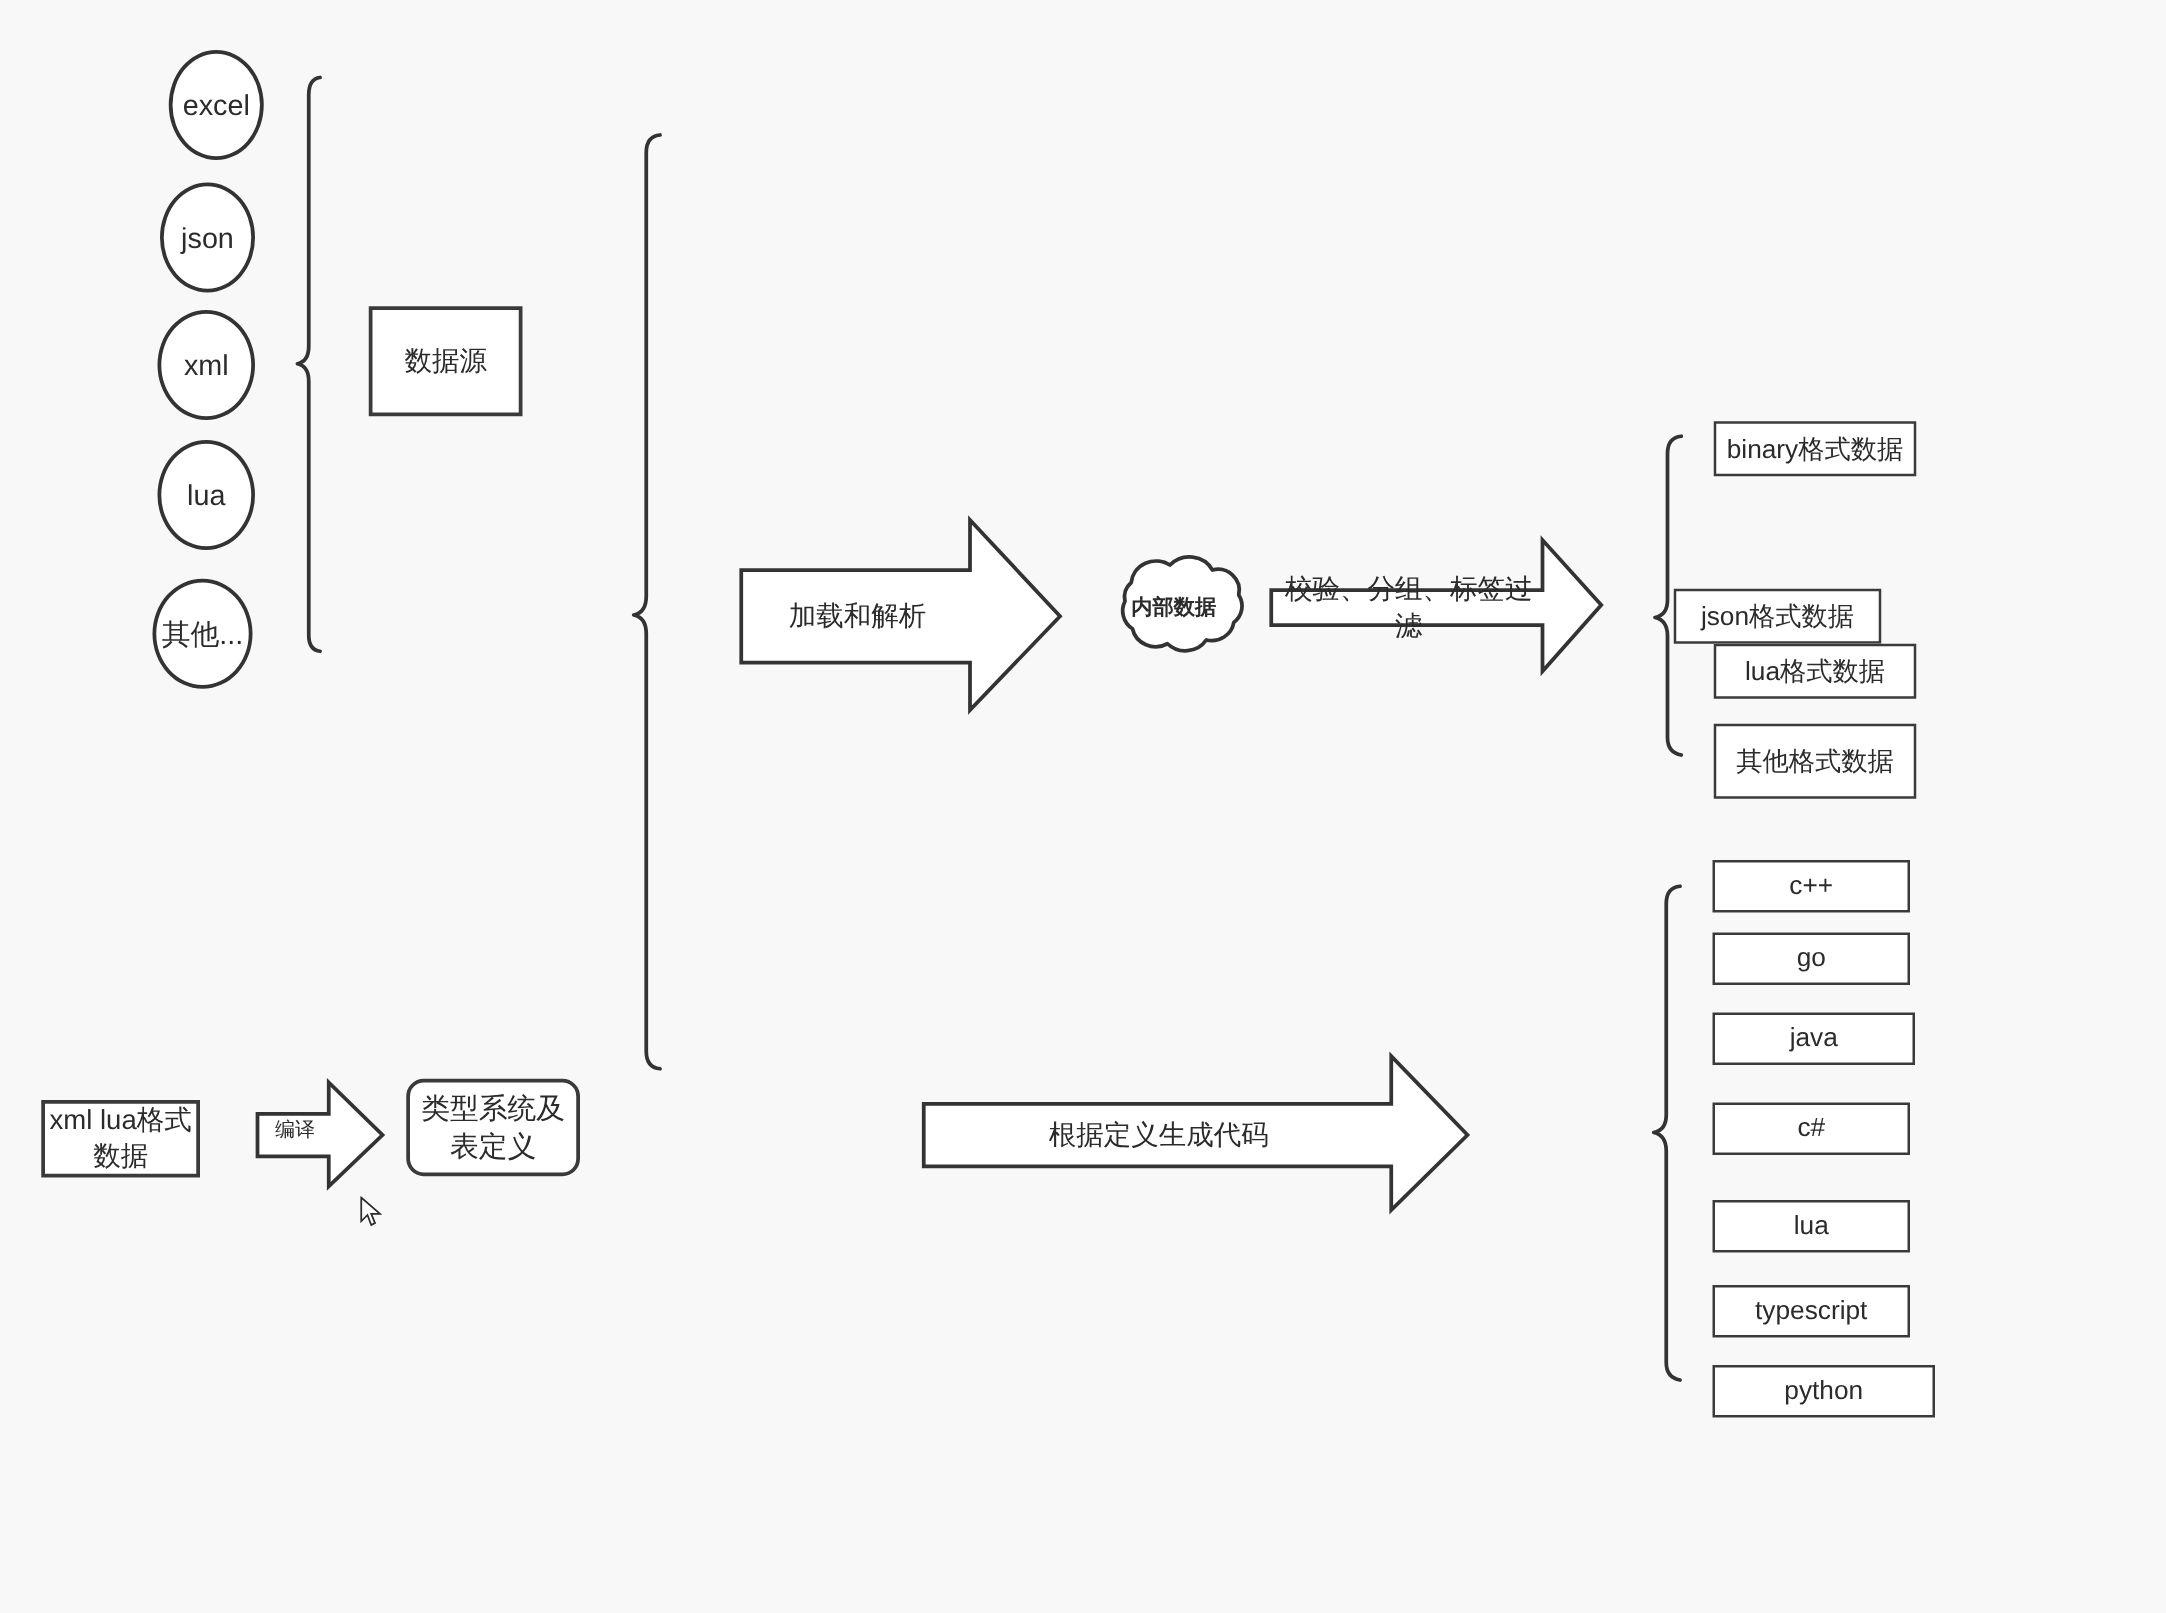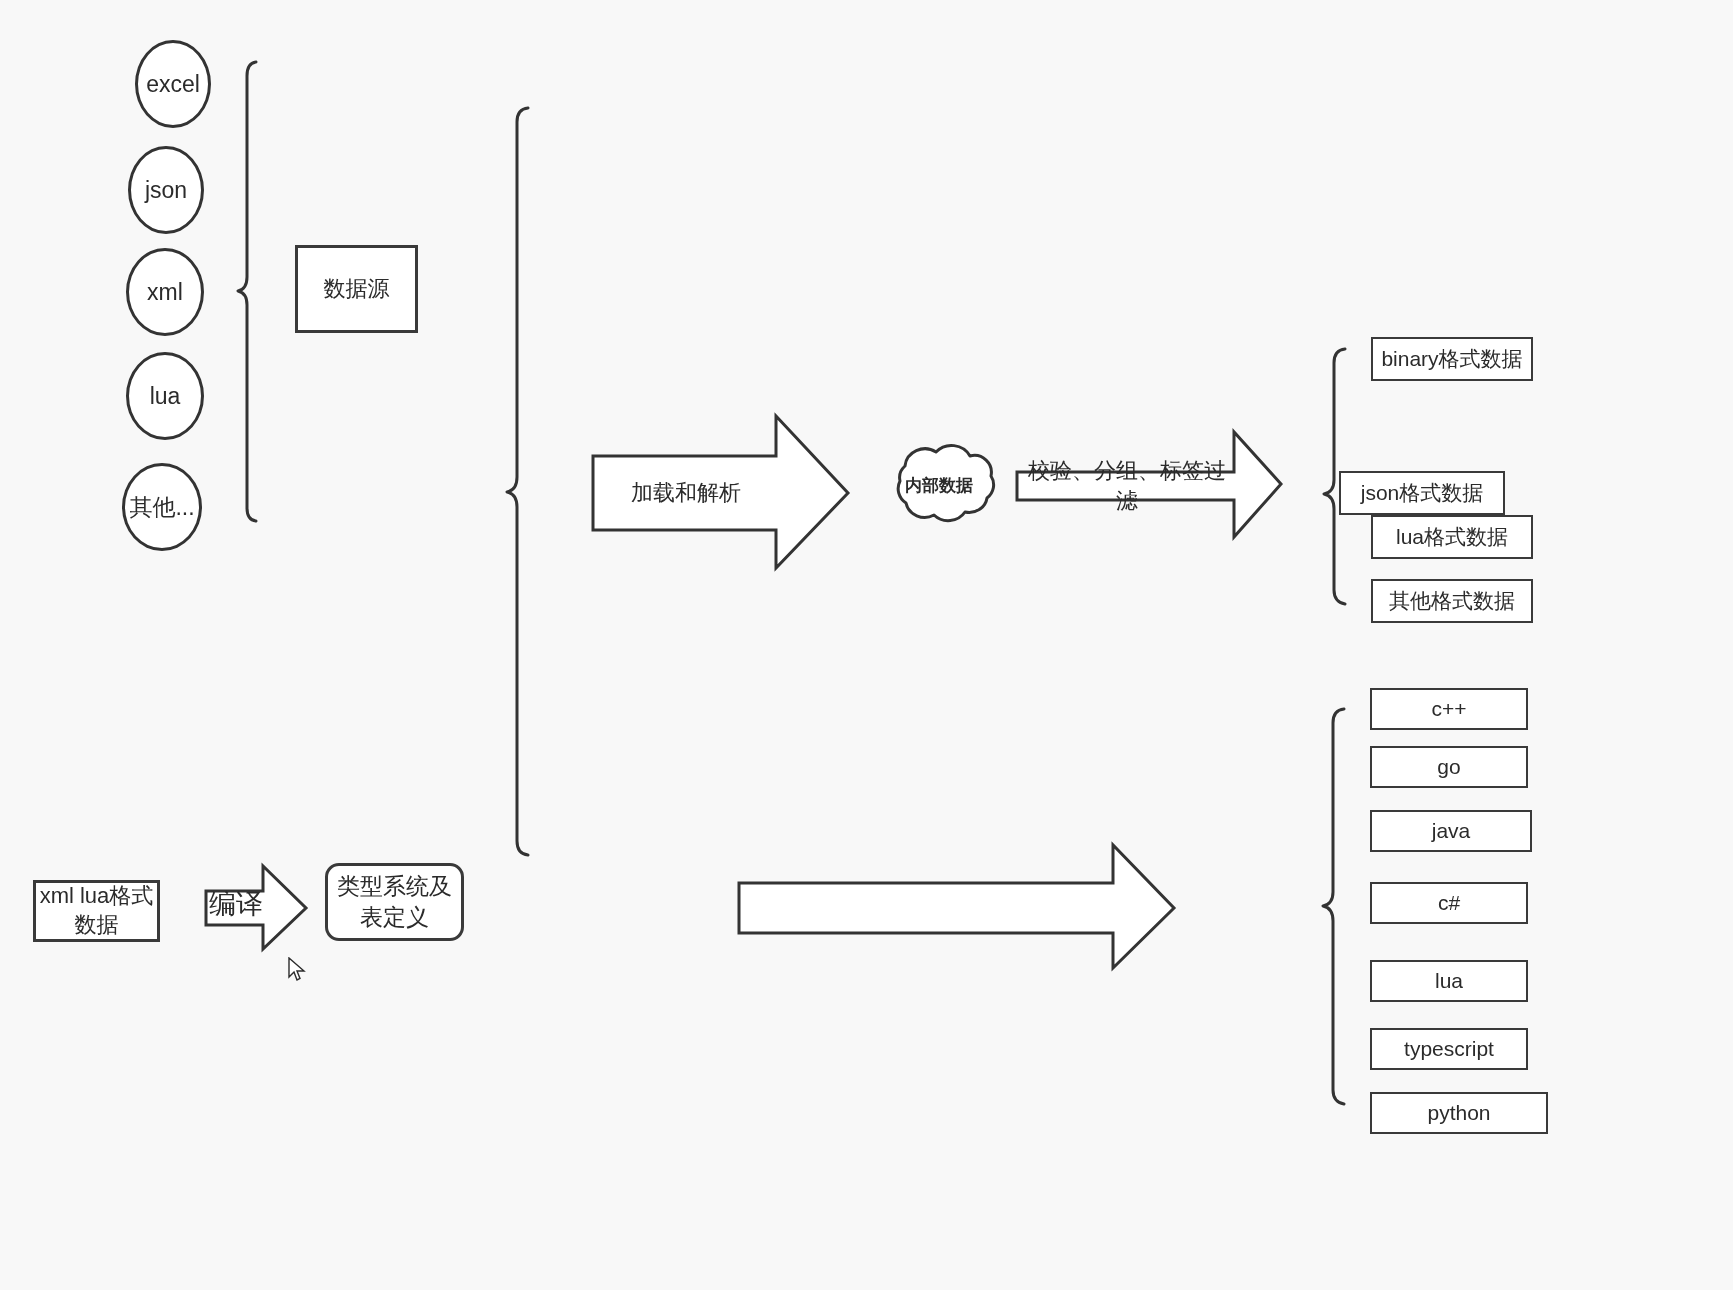--- a/index.html
+++ b/index.html
@@ -48,21 +48,21 @@
 
   <div class="node rect-thin" style="left:1371px;top:337px;width:162px;height:44px;">
     <span>binary格式数据</span>
   </div>
   <div class="node rect-thin" style="left:1339px;top:427px;width:166px;height:44px;margin-top:44px;">
     <span>json格式数据</span>
   </div>
   <div class="node rect-thin" style="left:1371px;top:515px;width:162px;height:44px;">
     <span>lua格式数据</span>
   </div>
-  <div class="node rect-thin" style="left:1371px;top:579px;width:162px;height:44px;">
+  <div class="node rect-thin" style="left:1371px;top:579px;width:162px;height:60px;">
     <span>其他格式数据</span>
   </div>
 
   <div class="node rect" style="left:33px;top:880px;width:127px;height:62px;line-height:1.3;">
     <span>xml lua格式数据</span>
   </div>
   <div class="node rect-round" style="left:325px;top:863px;width:139px;height:78px;padding:0 8px;">
     <span>类型系统及表定义</span>
   </div>
 
@@ -112,19 +112,20 @@
     </g>
 
     <path d="M905,466 a20,19 0 0 1 31,-14 a21,20 0 0 1 34,4 a17,17 0 0 1 21,20
              a18,17 0 0 1 -4,22 a18,17 0 0 1 -22,14 a20,19 0 0 1 -31,3
              a19,18 0 0 1 -28,-12 a17,17 0 0 1 -6,-22 a17,16 0 0 1 5,-15 Z" fill="#ffffff" stroke="#333333" stroke-width="3" stroke-linejoin="round"></path>
   </svg>
 
   <div class="arrow-label" style="left:596px;top:470px;width:180px;height:46px;">加载和解析</div>
   <div class="arrow-label" style="left:893px;top:462px;width:92px;height:46px;font-size:17px;font-weight:bold;">内部数据</div>
   <div class="arrow-label" style="left:1020px;top:465px;width:214px;height:42px;">校验、分组、标签过滤</div>
-  <div class="arrow-label" style="left:208px;top:892px;width:56px;height:24px;font-size:27px;">编译</div>
+  <div class="arrow-label" style="left:208px;top:892px;width:56px;height:24px;font-size:16px;">编译</div>
+  <div class="arrow-label" style="left:742px;top:886px;width:370px;height:44px;">根据定义生成代码</div>
 
   <svg class="cursor" viewBox="0 0 18 26" style="left:288px;top:957px;">
     <path d="M1,1 L1,20 L6,15 L9,23 L12,21.5 L9,14 L16,14 Z" fill="#ffffff" stroke="#2b2b2b" stroke-width="1.4"></path>
   </svg>
 
 </div>
 
 </body></html>

